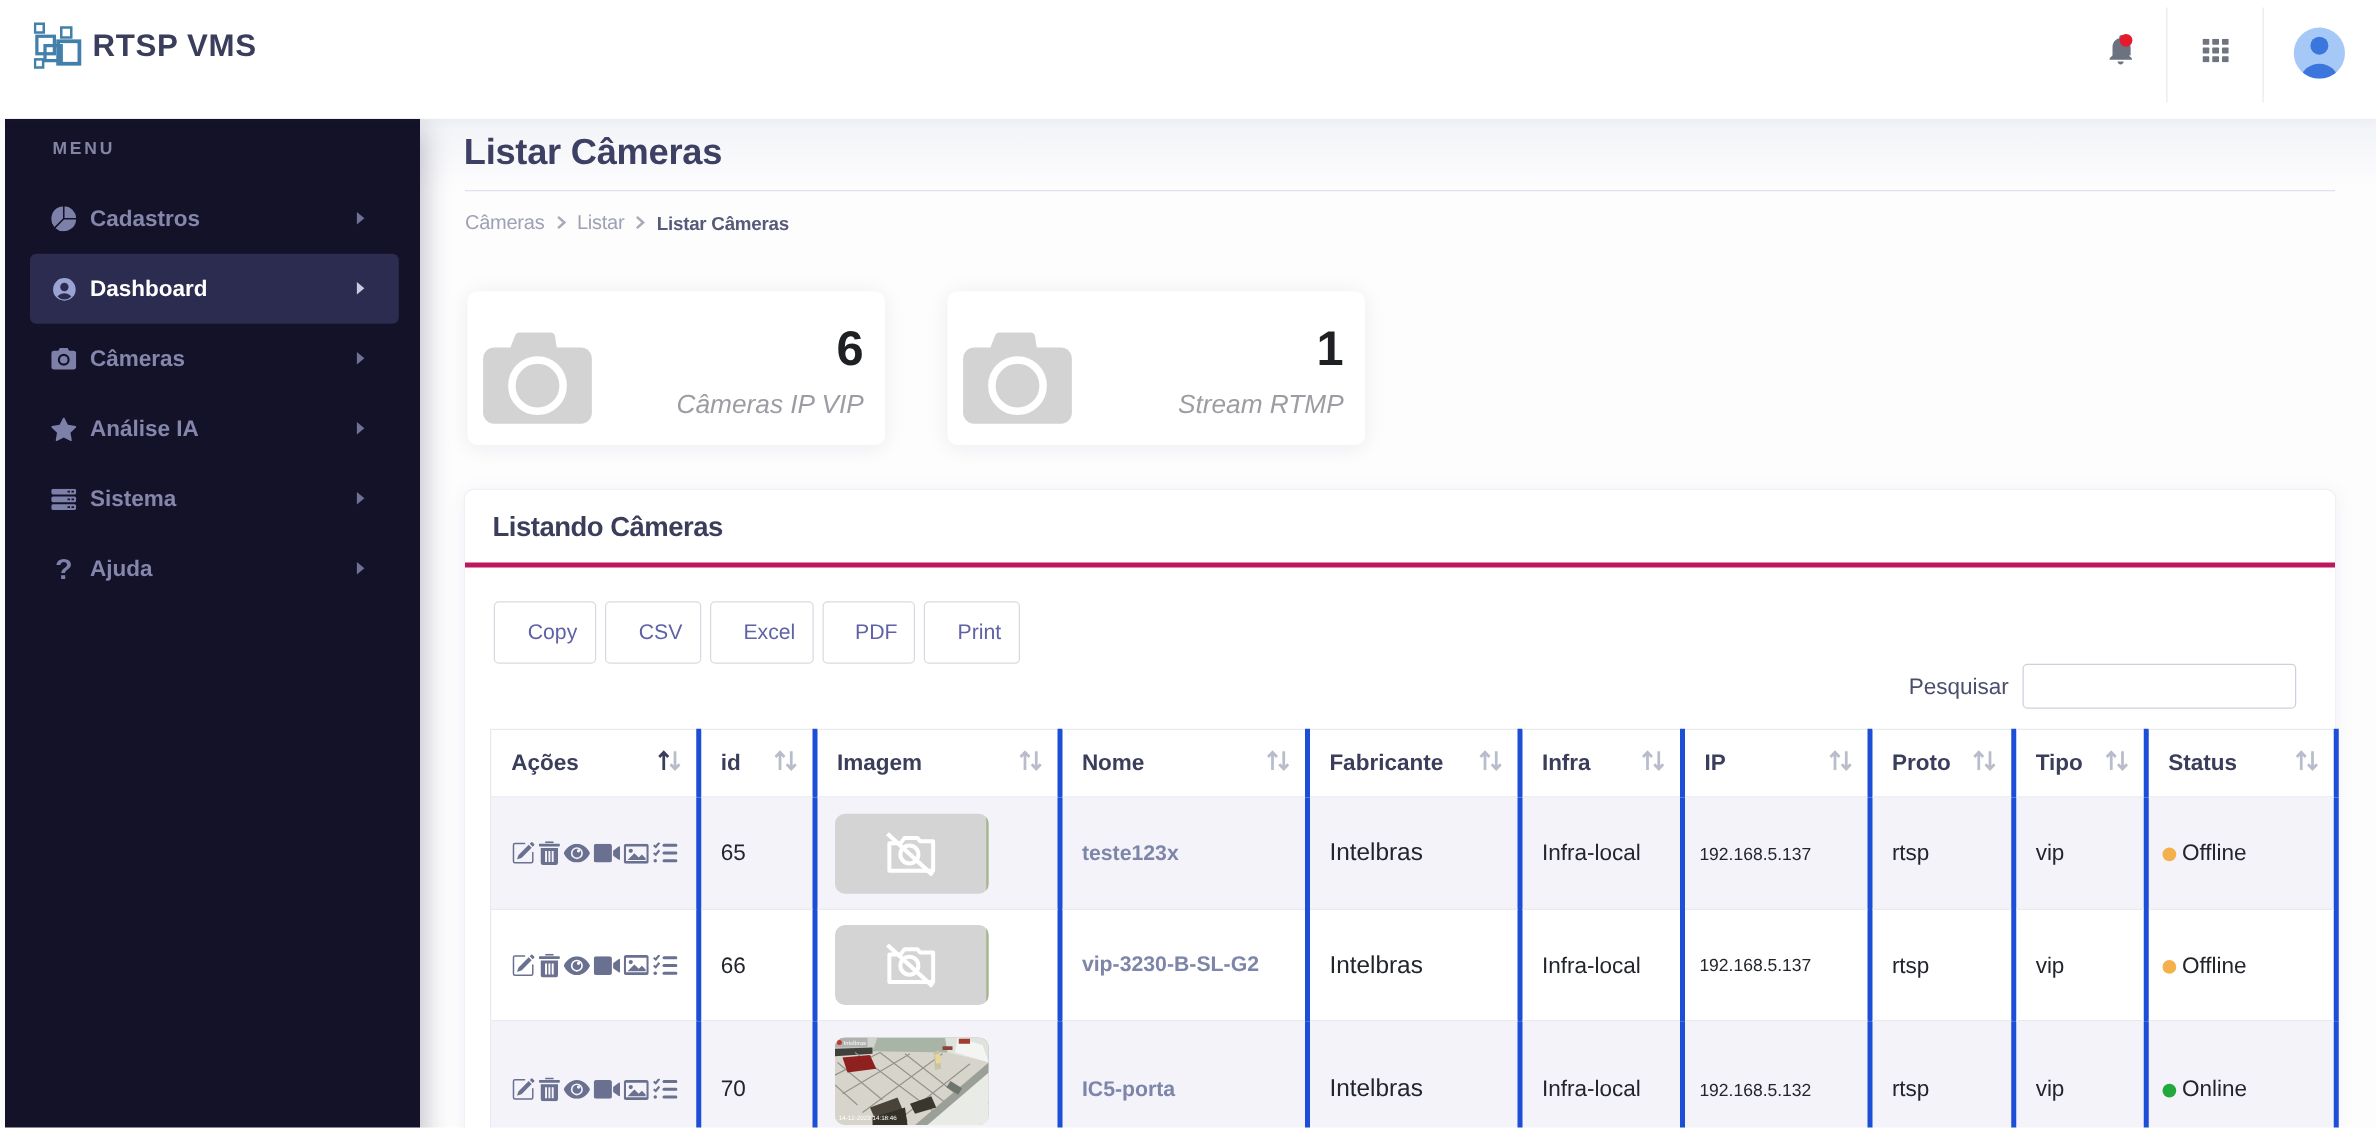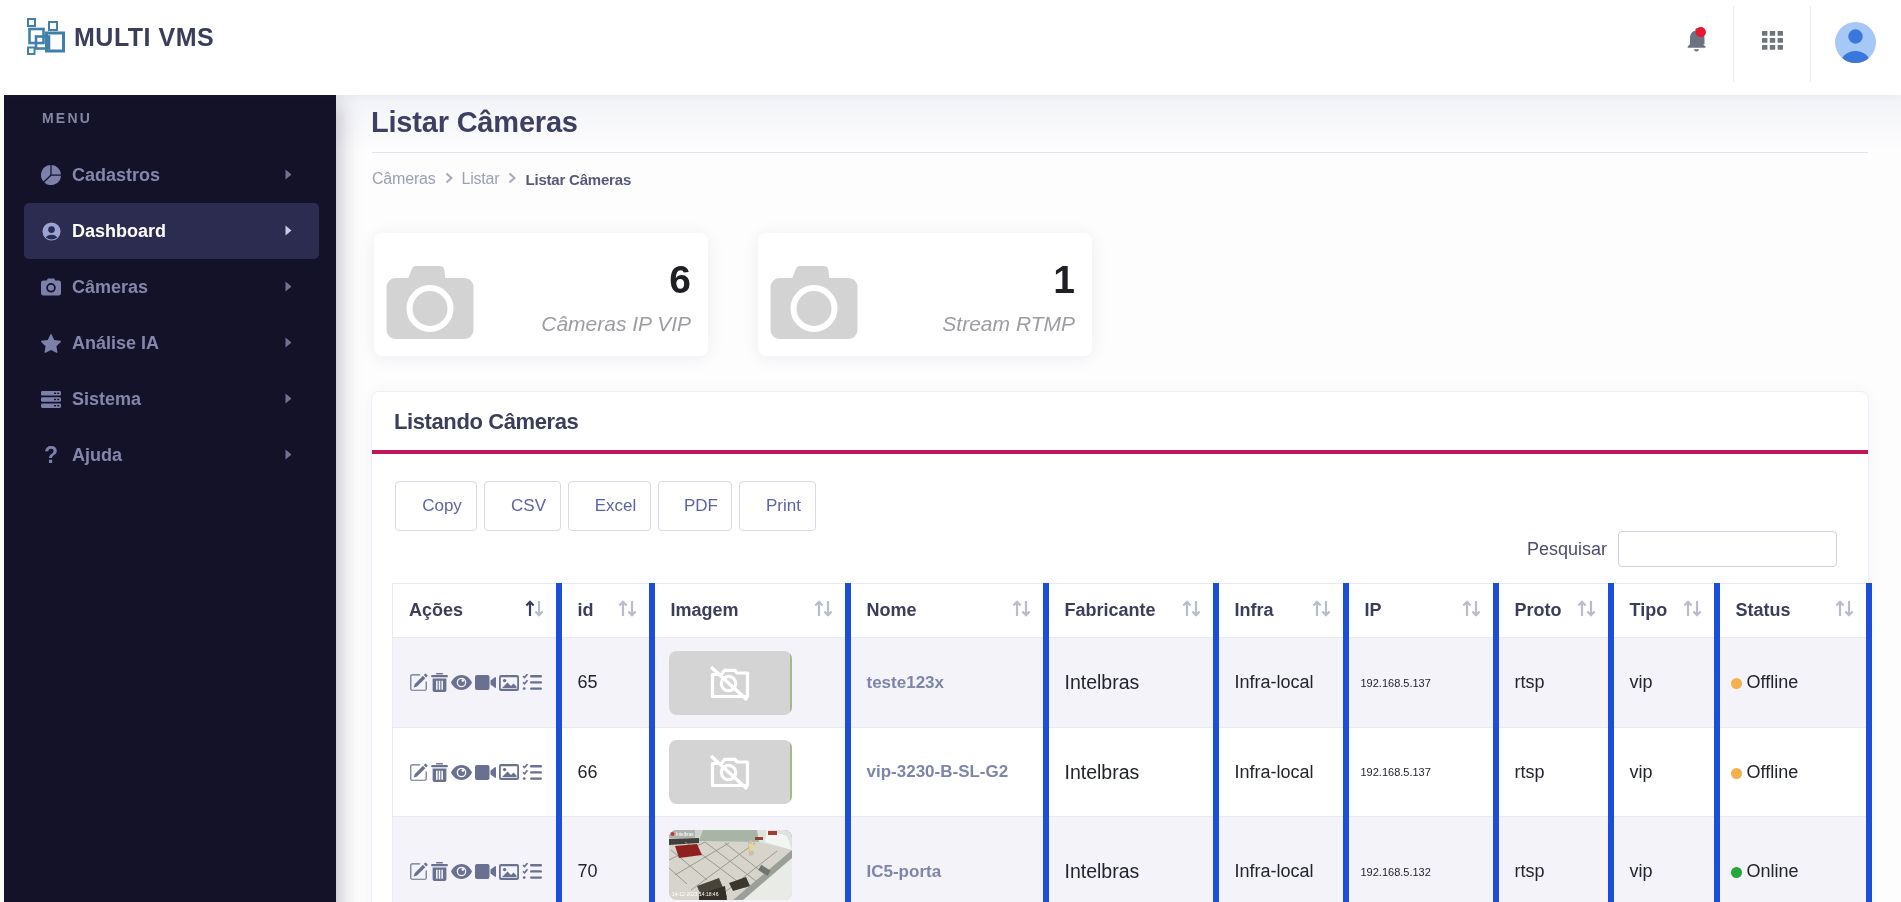--- a/index.html
+++ b/index.html
@@ -48,25 +48,25 @@
   .panel { position:absolute; left:39px; top:296px; width:1498px; height:610px; background:#fff; border-radius:8px; border:1px solid #f0f0f6; box-shadow:0 2px 16px rgba(40,40,80,.05); }
   .panel-h { height:62px; border-bottom:4px solid #be185d; display:flex; align-items:center; padding-left:22px; padding-top:2px; font-size:22px; letter-spacing:-0.4px; font-weight:bold; color:#3b3e5b; }
   .btns { position:absolute; left:23px; top:89px; display:flex; gap:7px; }
   .btn { height:50px; background:#fff; border:1px solid #d9d9e3; border-radius:4px; color:#5f62a5; font-size:17px; display:flex; align-items:center; justify-content:center; font-family:"Liberation Sans",sans-serif;padding-left:12px; }
   .search { position:absolute; right:31px; top:139px; display:flex; align-items:center; gap:11px; }
   .search label { font-size:18px; color:#4b4e6d; }
   .search input { width:219px; height:36px; border:1px solid #cfd0dc; border-radius:4px; outline:none; font-size:16px; padding:0 8px; }
 
   
   table.dt { position:absolute; left:20px; top:191px; border-collapse:collapse; table-layout:fixed; width:1476px; }
-  table.dt th, table.dt td { border-left:1px solid #e9e9f0; border-right:6px solid #1d4ed8;margin-left:36px; }
+  table.dt th, table.dt td { border-left:1px solid #e9e9f0; border-right:4px solid #1d4ed8;margin-left:36px; }
   table.dt tr { border-top:1px solid #e9e9f0; border-bottom:1px solid #e9e9f0; }
   table.dt thead th { height:54px; text-align:left; font-size:18px; color:#3b3e5b; padding-left:16px; position:relative; }
   table.dt tbody td { font-size:18px; color:#23252d; padding-left:16px; }
-  table.dt tbody td.ip { font-size:11px; padding-left:12px; }
+  table.dt tbody td.ip { font-size:14px; padding-left:12px; }
   table.dt tbody td.fab { font-size:19.5px; }
   table.dt tbody td.st { padding-left:11px; }
   table.dt tbody tr.odd { background:#f3f3f9; }
   tr.r1 { height:90px; } tr.r2 { height:89px; } tr.r3 { height:110px; } tr.r3 td.imgcell { vertical-align:top; padding-top:13px; }
   td.imgcell { padding-left:14px !important; }
   .sort { position:absolute; right:10px; top:50%; transform:translateY(-50%); }
   table.dt tbody td.nome { color:#7d85a8; font-weight:bold; font-size:17px; }
   .thumb { width:123px; height:64px; background:#d4d4d4; border-radius:8px; position:relative; display:flex; align-items:center; justify-content:center; overflow:hidden; }
   .thumb .greenedge { position:absolute; right:0; top:0; width:2px; height:100%; background:#86a35a; opacity:.6; }
   .dot { display:inline-block; width:11px; height:11px; border-radius:50%; margin-right:5px; vertical-align:-1px; }
@@ -78,21 +78,21 @@
 
 <div class="topbar">
   <svg class="logo" width="44" height="44" viewBox="0 0 44 44" fill="none">
     <rect x="1" y="2" width="7" height="7" stroke="#4280ab" stroke-width="2"></rect>
     <rect x="22" y="5" width="8" height="8" stroke="#4280ab" stroke-width="2"></rect>
     <rect x="2.5" y="12" width="14" height="14" stroke="#4280ab" stroke-width="2.6"></rect>
     <rect x="9" y="19.5" width="13" height="12" stroke="#4280ab" stroke-width="2.6"></rect>
     <rect x="19.5" y="16" width="17" height="18" stroke="#4280ab" stroke-width="3"></rect>
     <rect x="1" y="30.5" width="6.5" height="6.5" stroke="#4280ab" stroke-width="2"></rect>
   </svg>
-  <div class="logo-text">MULTI VMS</div>
+  <div class="logo-text">RTSP VMS</div>
   <svg class="bell" width="28" height="28" viewBox="0 0 28 28">
     <path fill="#6c7280" d="M13.5 25.5c1.3 0 2.4-1 2.4-2.3h-4.8c0 1.3 1.1 2.3 2.4 2.3zm8-7.2v-6.2c0-3.7-2-6.7-5.5-7.5v-.8c0-1-.8-1.8-1.8-1.8s-1.8.8-1.8 1.8v.8C8.9 5.4 7 8.4 7 12.1v6.2l-2.3 2.3v1.1h17.8v-1.1l-2.5-2.3z"></path>
     <circle cx="17.8" cy="6.2" r="5.1" fill="#e8192c"></circle>
   </svg>
   <div class="tdiv" style="left:1733px"></div>
   <div class="tdiv" style="left:1810px"></div>
   <svg class="grid-ic" width="21" height="19" viewBox="0 0 21 19">
     <g fill="#70747f">
       <rect x="0" y="0" width="5.4" height="4.8" rx="0.6"></rect>
         <rect x="7.8" y="0" width="5.4" height="4.8" rx="0.6"></rect>

